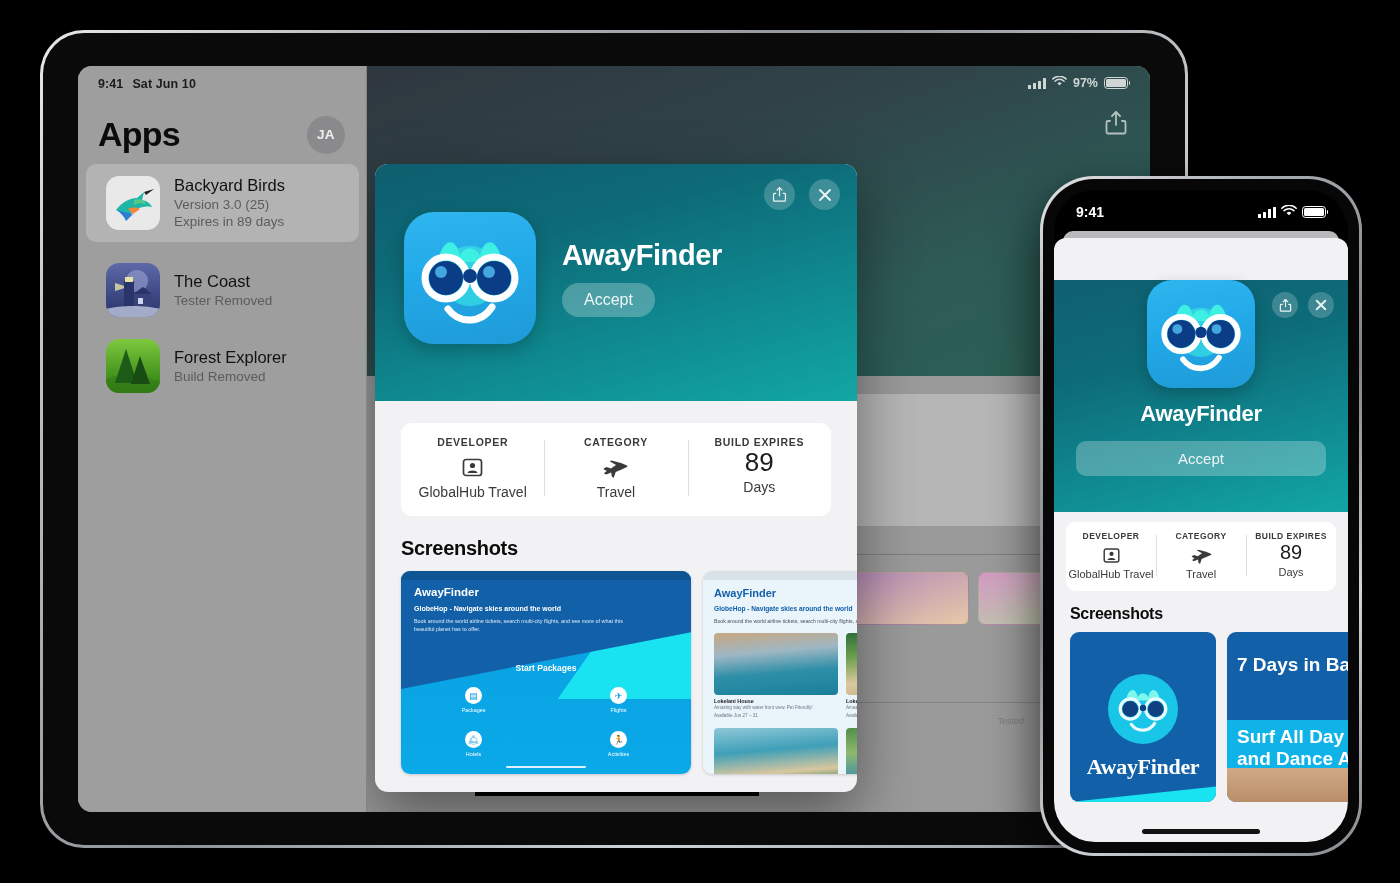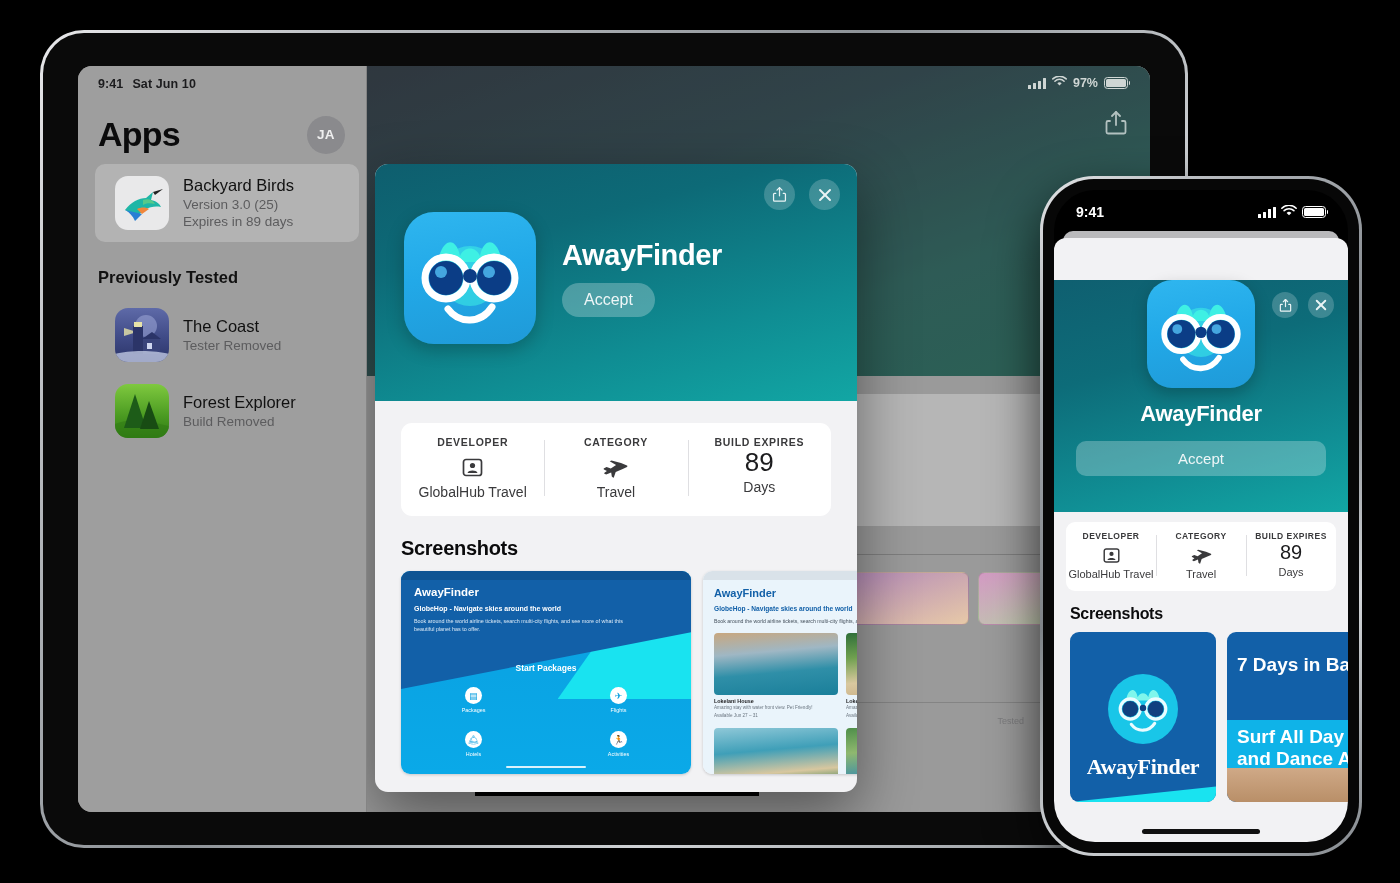--- a/index.html
+++ b/index.html
@@ -31,21 +31,21 @@
   }
   .sb-status{ font-size:12.5px; font-weight:700; color:#1c1c1e; padding:11px 0 0 20px;
     letter-spacing:.1px; display:flex; gap:9px;}
   .sb-title-row{ display:flex; align-items:center; justify-content:space-between;
     padding:24px 22px 0 20px; }
   .sb-title{ font-size:34px; font-weight:800; color:#0b0b0c; letter-spacing:-.8px; }
   .avatar{ width:38px; height:38px; border-radius:50%; background:#8a8a8d;
     color:#efefef; font-size:13.5px; font-weight:600; display:flex;
     align-items:center; justify-content:center; letter-spacing:.3px;}
   .sb-section{ font-size:16.5px; font-weight:700; color:#111; padding:26px 0 0 20px; }
-  .sb-list{ margin-top:10px;margin-left:9px; }
+  .sb-list{ margin-top:10px; }
   .sb-item{ display:flex; gap:14px; align-items:center; padding:11px 14px 11px 20px;
     margin:0 8px 0 8px; border-radius:10px; }
   .sb-item.sel{ background:rgba(255,255,255,.22); }
   .sb-ico{ width:54px; height:54px; flex:0 0 54px; border-radius:13px; overflow:hidden;
     position:relative; }
   .sb-txt .n{ font-size:16.5px; color:#111; font-weight:400; line-height:1.25; }
   .sb-txt .s{ font-size:13.5px; color:#5c5c5e; line-height:1.32; }
   .sb-div{ position:absolute; right:0; top:0; bottom:0; width:1px; background:rgba(0,0,0,.16); }
 
   
@@ -258,21 +258,20 @@
               </svg>
             </div>
             <div class="sb-txt">
               <div class="n">Backyard Birds</div>
               <div class="s">Version 3.0 (25)</div>
               <div class="s">Expires in 89 days</div>
             </div>
           </div>
         </div>
 
-        <div class="sb-section">Previously Tested</div>
         <div class="sb-list">
           <div class="sb-item">
             <div class="sb-ico ico-coast">
               <svg viewBox="0 0 54 54" width="54" height="54">
                 <circle cx="31" cy="18" r="11" fill="#9aa3d4" opacity=".6"></circle>
                 <path d="M9 20 L22 24 L9 28 Z" fill="#e7e3a8" opacity=".8"></path>
                 <rect x="18" y="18" width="10" height="28" fill="#2b3468"></rect>
                 <rect x="19" y="14" width="8" height="5" fill="#e7e3a8"></rect>
                 <path d="M28 30 L45 30 L45 46 L28 46 Z" fill="#39437a"></path>
                 <path d="M27 31 L37 24 L46 31 Z" fill="#2b3468"></path>

